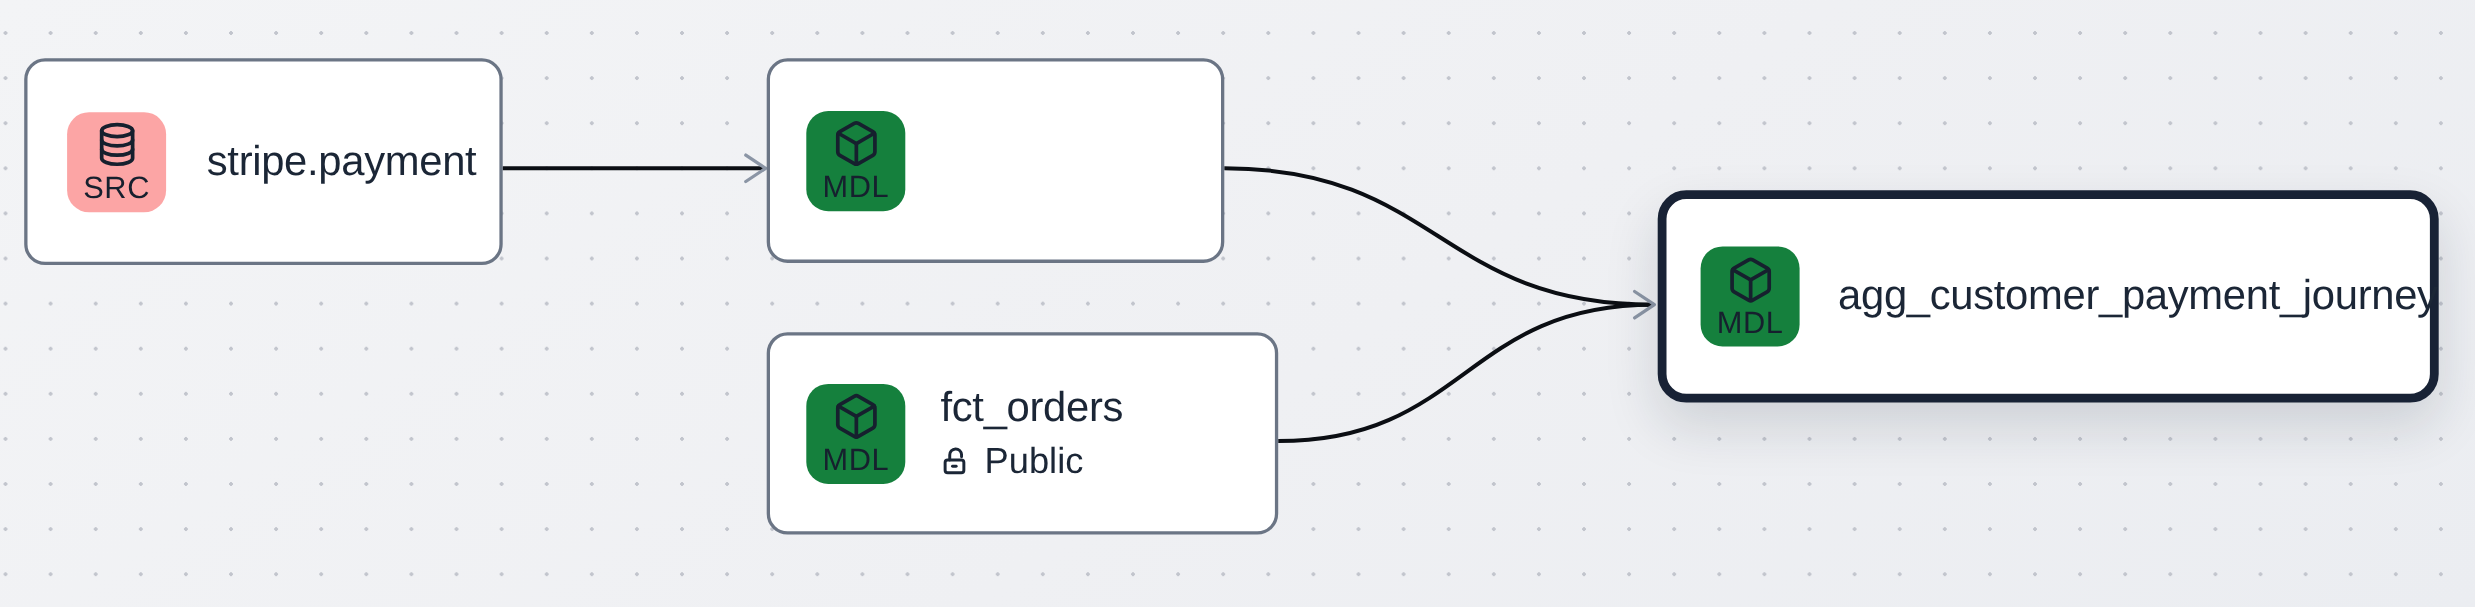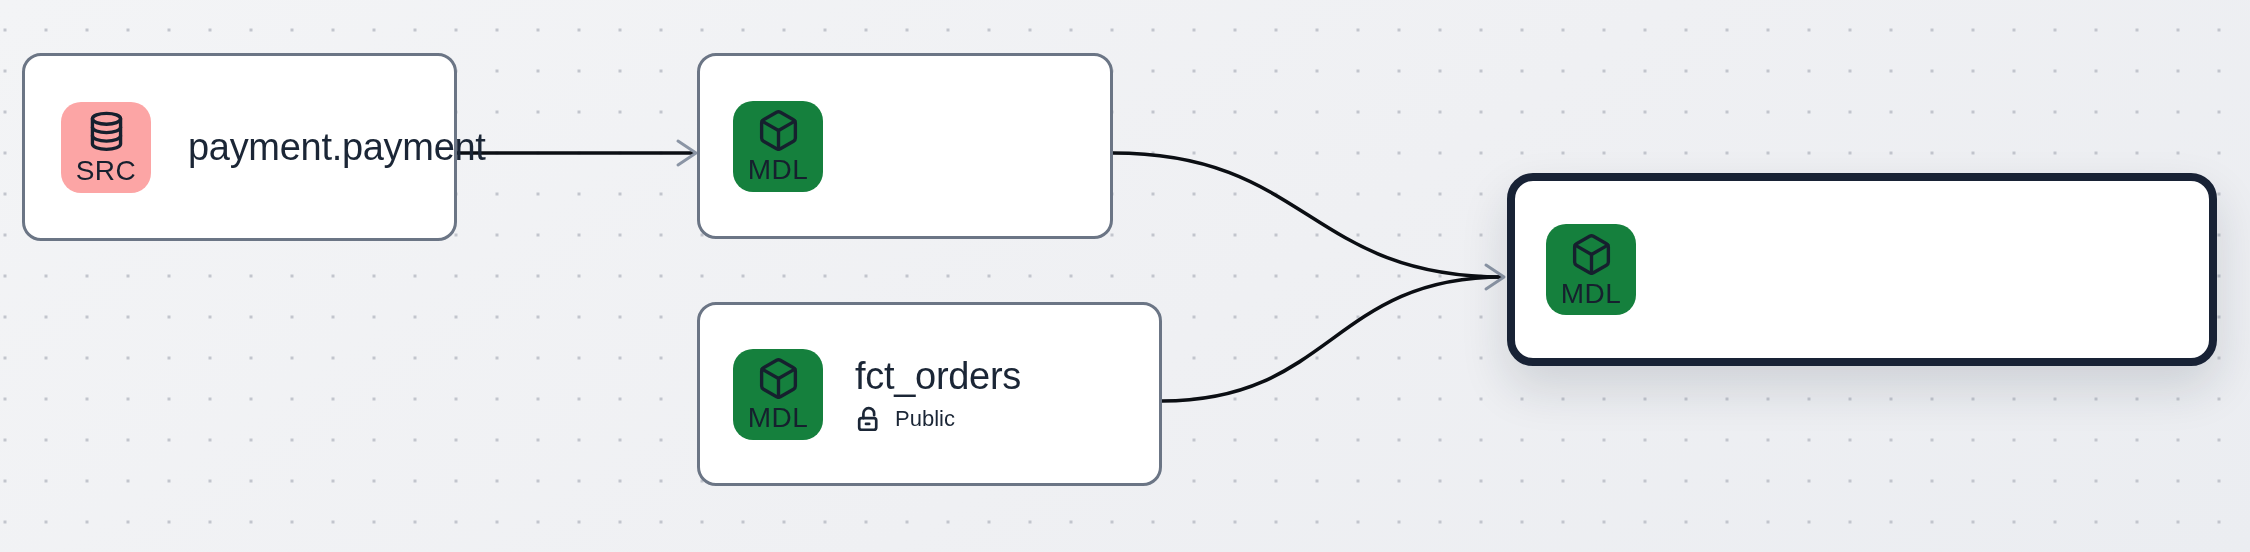--- a/index.html
+++ b/index.html
@@ -81,21 +81,21 @@
     white-space: nowrap;
   }
   .text-col { display: flex; flex-direction: column; gap: 7px; }
   .subtitle-row {
     display: flex;
     align-items: center;
     gap: 12px;
     color: #1b2636;
   }
   .subtitle-row svg { width: 28px; height: 29px; display: block; }
-  .subtitle-text { font-size: 22px; color: #1b2636; }
+  .subtitle-text { font-size: 33px; color: #1b2636; }
   .icon-stroke { fill: none; stroke: #16202e; stroke-width: 1.8; stroke-linecap: round; stroke-linejoin: round; }
   .lock-stroke { fill: none; stroke: #1b2636; stroke-width: 2.3; stroke-linecap: round; stroke-linejoin: round; }
 </style>
 </head>
 <body>
 
 <div class="canvas">
 
   <svg class="edge-layer" viewBox="0 0 2250 552">
     <g>
@@ -114,21 +114,21 @@
   <div class="node n1">
     <div class="badge src">
       <svg viewBox="0 0 24 24">
         <ellipse class="icon-stroke" cx="12" cy="5.2" rx="7.5" ry="2.9"></ellipse>
         <path class="icon-stroke" d="M4.5 5.2 v13.4 c0 1.6 3.36 2.9 7.5 2.9 s7.5 -1.3 7.5 -2.9 v-13.4"></path>
         <path class="icon-stroke" d="M4.5 9.7 c0 1.6 3.36 2.9 7.5 2.9 s7.5 -1.3 7.5 -2.9"></path>
         <path class="icon-stroke" d="M4.5 14.2 c0 1.6 3.36 2.9 7.5 2.9 s7.5 -1.3 7.5 -2.9"></path>
       </svg>
       <div class="badge-label">SRC</div>
     </div>
-    <div class="title">payment.payment</div>
+    <div class="title">stripe.payment</div>
   </div>
 
   <div class="node n2">
     <div class="badge mdl">
       <svg viewBox="0 0 24 24">
         <path class="icon-stroke" d="M21 8 a2 2 0 0 0 -1 -1.73 l-7 -4 a2 2 0 0 0 -2 0 l-7 4 A2 2 0 0 0 3 8 v8 a2 2 0 0 0 1 1.73 l7 4 a2 2 0 0 0 2 0 l7 -4 A2 2 0 0 0 21 16 Z"></path>
         <path class="icon-stroke" d="M3.3 7 L12 12 l8.7 -5"></path>
         <path class="icon-stroke" d="M12 22 V12"></path>
       </svg>
       <div class="badge-label">MDL</div>
@@ -159,15 +159,16 @@
 
   <div class="node n4 selected">
     <div class="badge mdl">
       <svg viewBox="0 0 24 24">
         <path class="icon-stroke" d="M21 8 a2 2 0 0 0 -1 -1.73 l-7 -4 a2 2 0 0 0 -2 0 l-7 4 A2 2 0 0 0 3 8 v8 a2 2 0 0 0 1 1.73 l7 4 a2 2 0 0 0 2 0 l7 -4 A2 2 0 0 0 21 16 Z"></path>
         <path class="icon-stroke" d="M3.3 7 L12 12 l8.7 -5"></path>
         <path class="icon-stroke" d="M12 22 V12"></path>
       </svg>
       <div class="badge-label">MDL</div>
     </div>
+    <div class="title">agg_customer_payment_journey</div>
   </div>
 
 </div>
 
 </body></html>

